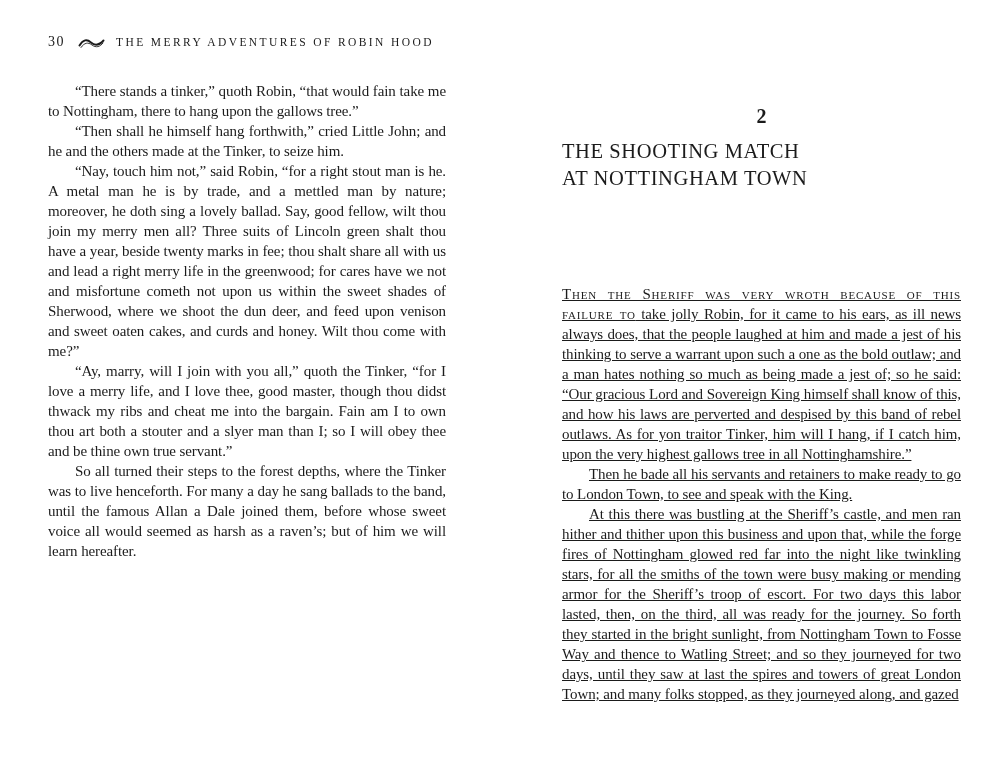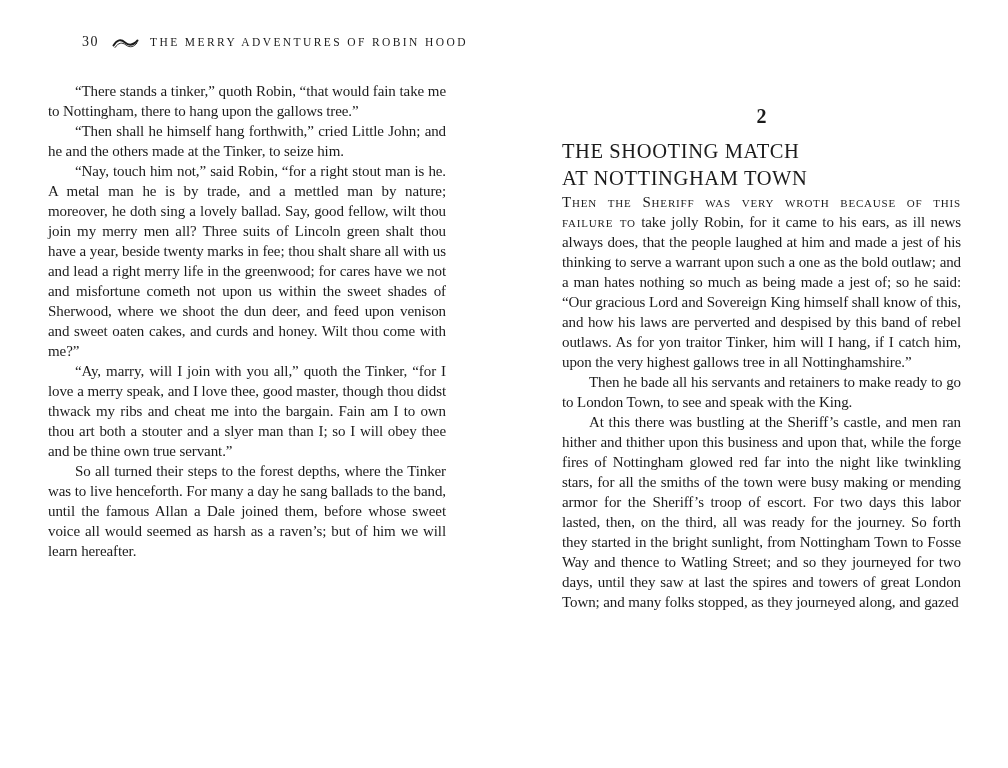--- a/index.html
+++ b/index.html
@@ -16,21 +16,20 @@
     font-family: "Liberation Serif", "DejaVu Serif", serif;
     overflow: hidden;
   }
   .running-head {
     position: absolute;
     left: 48px;
     top: 34px;
     display: flex;
     align-items: center;
     white-space: nowrap;
-    margin-left: 34px;
   }
   .folio {
     font-size: 14px;
     letter-spacing: 1.5px;
   }
   .ornament {
     display: inline-block;
     margin: 0 11px 0 13px;
     line-height: 0;
   }
@@ -71,20 +70,22 @@
   }
   .chapter-title {
     margin: 10px 0 0 0;
     text-align: left;
     font-size: 20.5px;
     font-weight: normal;
     letter-spacing: 0.6px;
     line-height: 27px;
   }
   .chapter-body {
+    margin-top: 92px;
+    text-decoration: underline;
   }
   .smallcaps {
     font-variant: small-caps;
     letter-spacing: 0.8px;
   }
 </style>
 </head>
 <body>
 
 <div class="spread">
@@ -97,21 +98,21 @@
         <path d="M3,11.5 C6.5,6.5 10,6 14,9 C18,12 22,11 25,7" fill="none" stroke="#1b1b1b" stroke-width="0.9" stroke-linecap="round"></path>
       </svg>
     </span>
     <span class="head-title">THE MERRY ADVENTURES OF ROBIN HOOD</span>
   </header>
 
   <section class="page left-page">
     <p class="body-par indent">“There stands a tinker,” quoth Robin, “that would fain take me to Nottingham, there to hang upon the gallows tree.”</p>
     <p class="body-par indent">“Then shall he himself hang forthwith,” cried Little John; and he and the others made at the Tinker, to seize him.</p>
     <p class="body-par indent">“Nay, touch him not,” said Robin, “for a right stout man is he. A metal man he is by trade, and a mettled man by nature; moreover, he doth sing a lovely ballad. Say, good fellow, wilt thou join my merry men all? Three suits of Lincoln green shalt thou have a year, beside twenty marks in fee; thou shalt share all with us and lead a right merry life in the greenwood; for cares have we not and misfortune cometh not upon us within the sweet shades of Sherwood, where we shoot the dun deer, and feed upon venison and sweet oaten cakes, and curds and honey. Wilt thou come with me?”</p>
-    <p class="body-par indent">“Ay, marry, will I join with you all,” quoth the Tinker, “for I love a merry speak, and I love thee, good master, though thou didst thwack my ribs and cheat me into the bargain. Fain am I to own thou art both a stouter and a slyer man than I; so I will obey thee and be thine own true servant.”</p>
+    <p class="body-par indent">“Ay, marry, will I join with you all,” quoth the Tinker, “for I love a merry life, and I love thee, good master, though thou didst thwack my ribs and cheat me into the bargain. Fain am I to own thou art both a stouter and a slyer man than I; so I will obey thee and be thine own true servant.”</p>
     <p class="body-par indent">So all turned their steps to the forest depths, where the Tinker was to live henceforth. For many a day he sang ballads to the band, until the famous Allan a Dale joined them, before whose sweet voice all would seemed as harsh as a raven’s; but of him we will learn hereafter.</p>
   </section>
 
   <section class="page right-page">
     <div class="chapter-number">2</div>
     <h1 class="chapter-title"><span>THE SHOOTING MATCH</span><br><span>AT NOTTINGHAM TOWN</span></h1>
 
     <div class="chapter-body">
       <p class="body-par"><span class="smallcaps">Then the Sheriff was very wroth because of this failure to</span><span> take jolly Robin, for it came to his ears, as ill news always does, that the people laughed at him and made a jest of his thinking to serve a warrant upon such a one as the bold outlaw; and a man hates nothing so much as being made a jest of; so he said: “Our gracious Lord and Sovereign King himself shall know of this, and how his laws are perverted and despised by this band of rebel outlaws. As for yon traitor Tinker, him will I hang, if I catch him, upon the very highest gallows tree in all Nottinghamshire.”</span></p>
       <p class="body-par indent">Then he bade all his servants and retainers to make ready to go to London Town, to see and speak with the King.</p>

